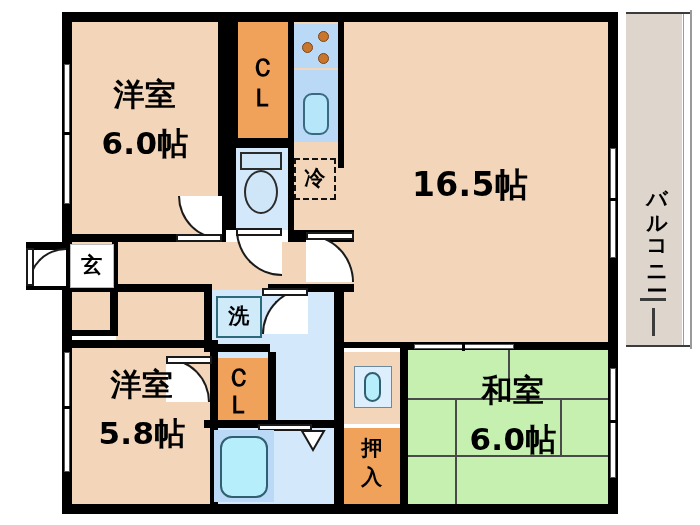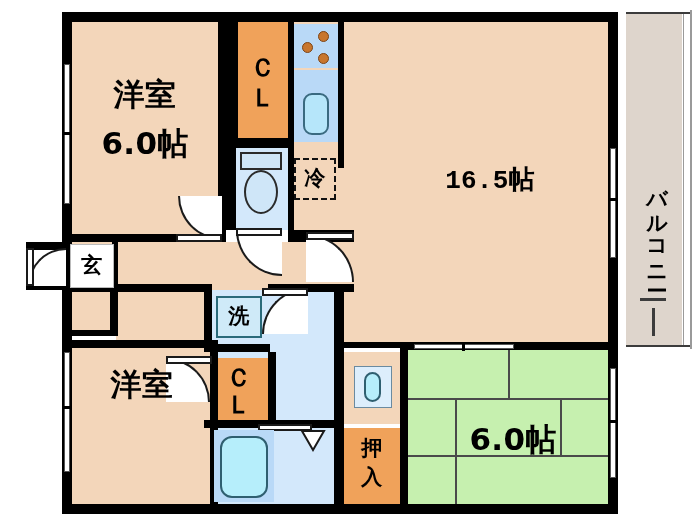--- a/index.html
+++ b/index.html
@@ -208,19 +208,21 @@
 
   <div class="lbl jp small" style="left:344px;top:437px;width:56px;">押</div>
   <div class="lbl jp small" style="left:344px;top:466px;width:56px;">入</div>
 
   <div class="r white" style="left:70px;top:244px;width:44px;height:44px;border:1px solid #bbb;box-sizing:border-box;"></div>
   <div class="lbl jp small" style="left:70px;top:254px;width:44px;">玄</div>
 
   <div class="lbl jp roomname" style="left:72px;top:78px;width:146px;">洋室</div>
   <div class="lbl roomsize" style="left:72px;top:127px;width:146px;">6.0帖</div>
 
-  <div class="lbl roomsize" style="left:390px;top:168px;width:200px;font-size:26px;font-family:Liberation Mono, monospace;">16.5帖</div>
+  <div class="lbl roomsize" style="left:370px;top:168px;width:200px;font-size:33px;">16.5帖</div>
 
   <div class="lbl jp roomname" style="left:72px;top:368px;width:140px;">洋室</div>
-
+  <div class="lbl roomsize" style="left:68px;top:417px;width:148px;">5.8帖</div>
+
+  <div class="lbl jp roomname" style="left:440px;top:374px;width:146px;">和室</div>
   <div class="lbl roomsize" style="left:440px;top:423px;width:146px;">6.0帖</div>
 
 </div>
 
 </body></html>

